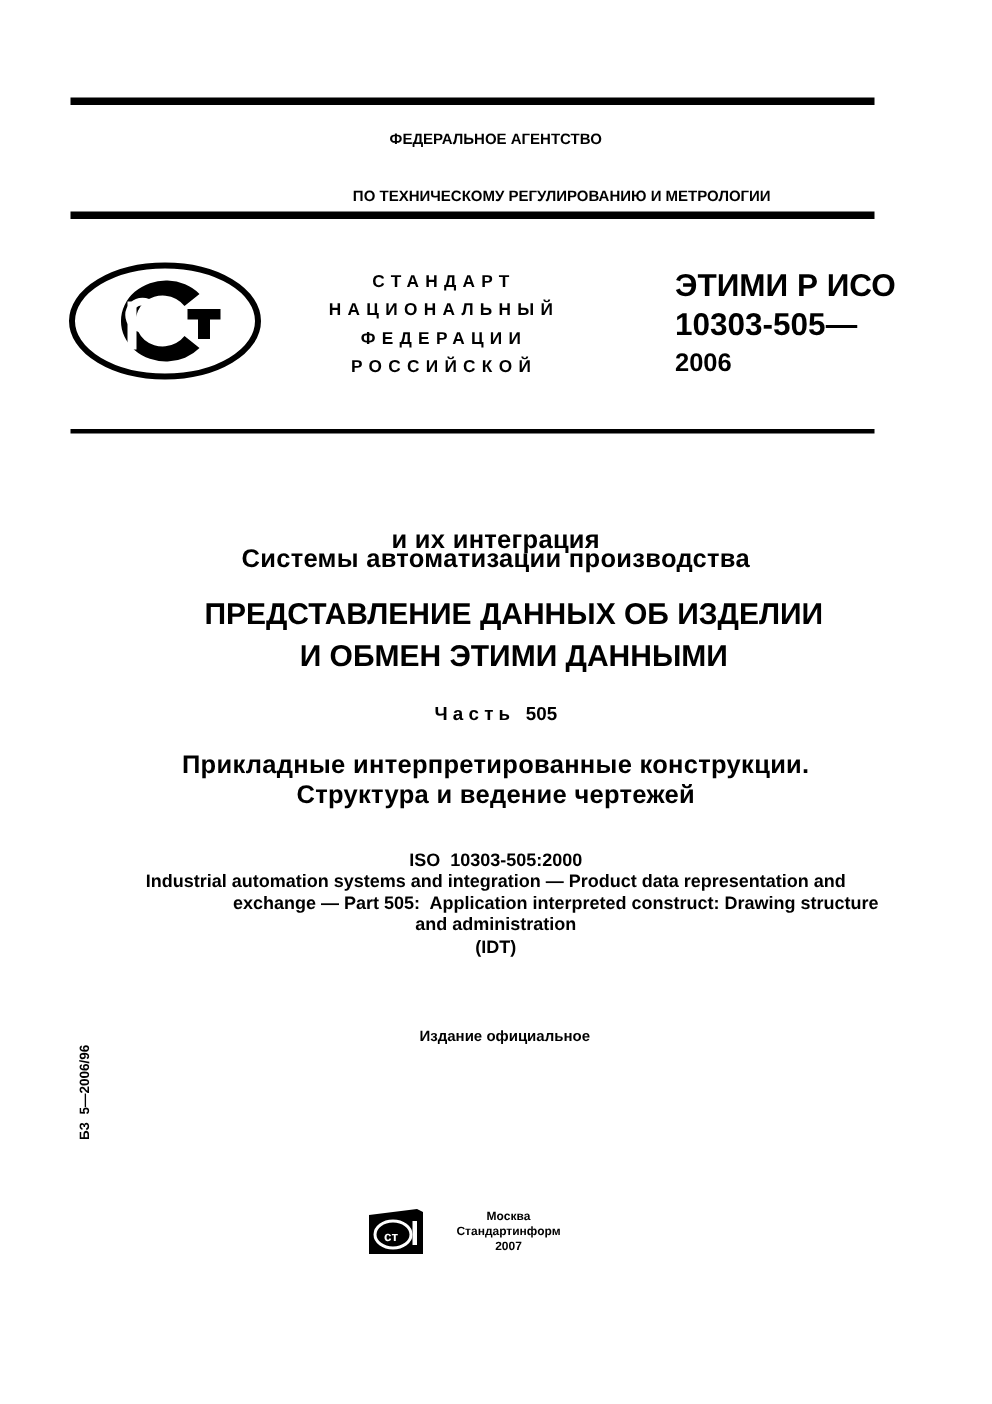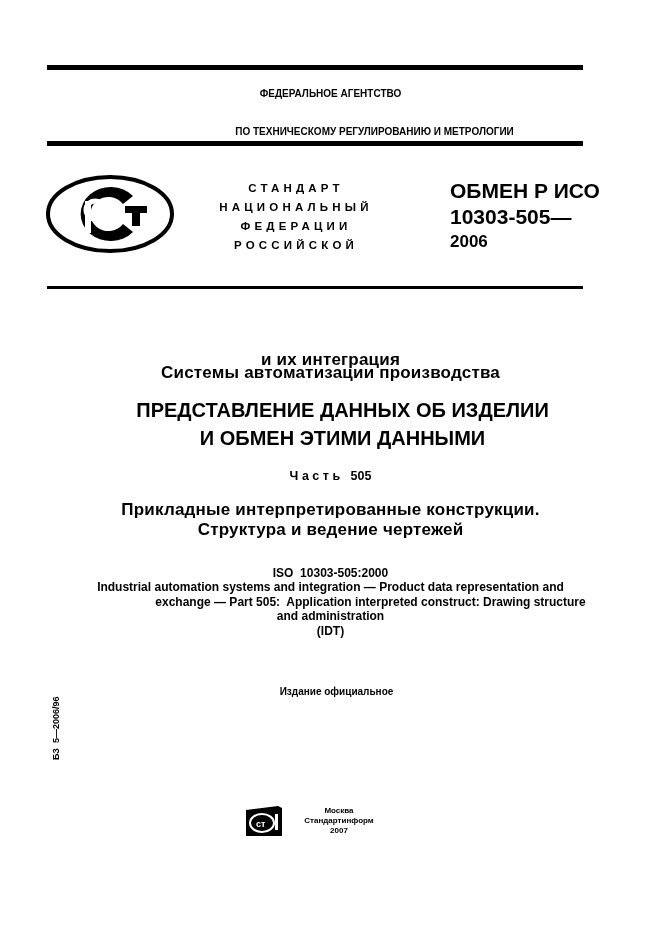--- a/index.html
+++ b/index.html
@@ -51,21 +51,21 @@
   </svg>
 </div>
 
 <div class="natstd" style="top:179px;">
   <div>СТАНДАРТ</div>
   <div>НАЦИОНАЛЬНЫЙ</div>
   <div>ФЕДЕРАЦИИ</div>
   <div>РОССИЙСКОЙ</div>
 </div>
 
-<div class="gost g1" style="top:179px;">ОБМЕН Р ИСО</div>
+<div class="gost g1" style="top:179px;">ЭТИМИ Р ИСО</div>
 <div class="gost g1" style="top:205px;">10303-505—</div>
 <div class="gost g3" style="top:232px;">2006</div>
 
 <div class="rule" style="left:47px; top:286px; width:536px; height:3px;"></div>
 
 <div class="center h-series" style="top:319px;margin-top:44px;">Системы автоматизации производства</div>
 <div class="center h-series" style="top:350px;">и их интеграция</div>
 
 <div class="center h-main" style="top:397px;">ПРЕДСТАВЛЕНИЕ ДАННЫХ ОБ ИЗДЕЛИИ</div>
 <div class="center h-main" style="top:425px;">И ОБМЕН ЭТИМИ ДАННЫМИ</div>

